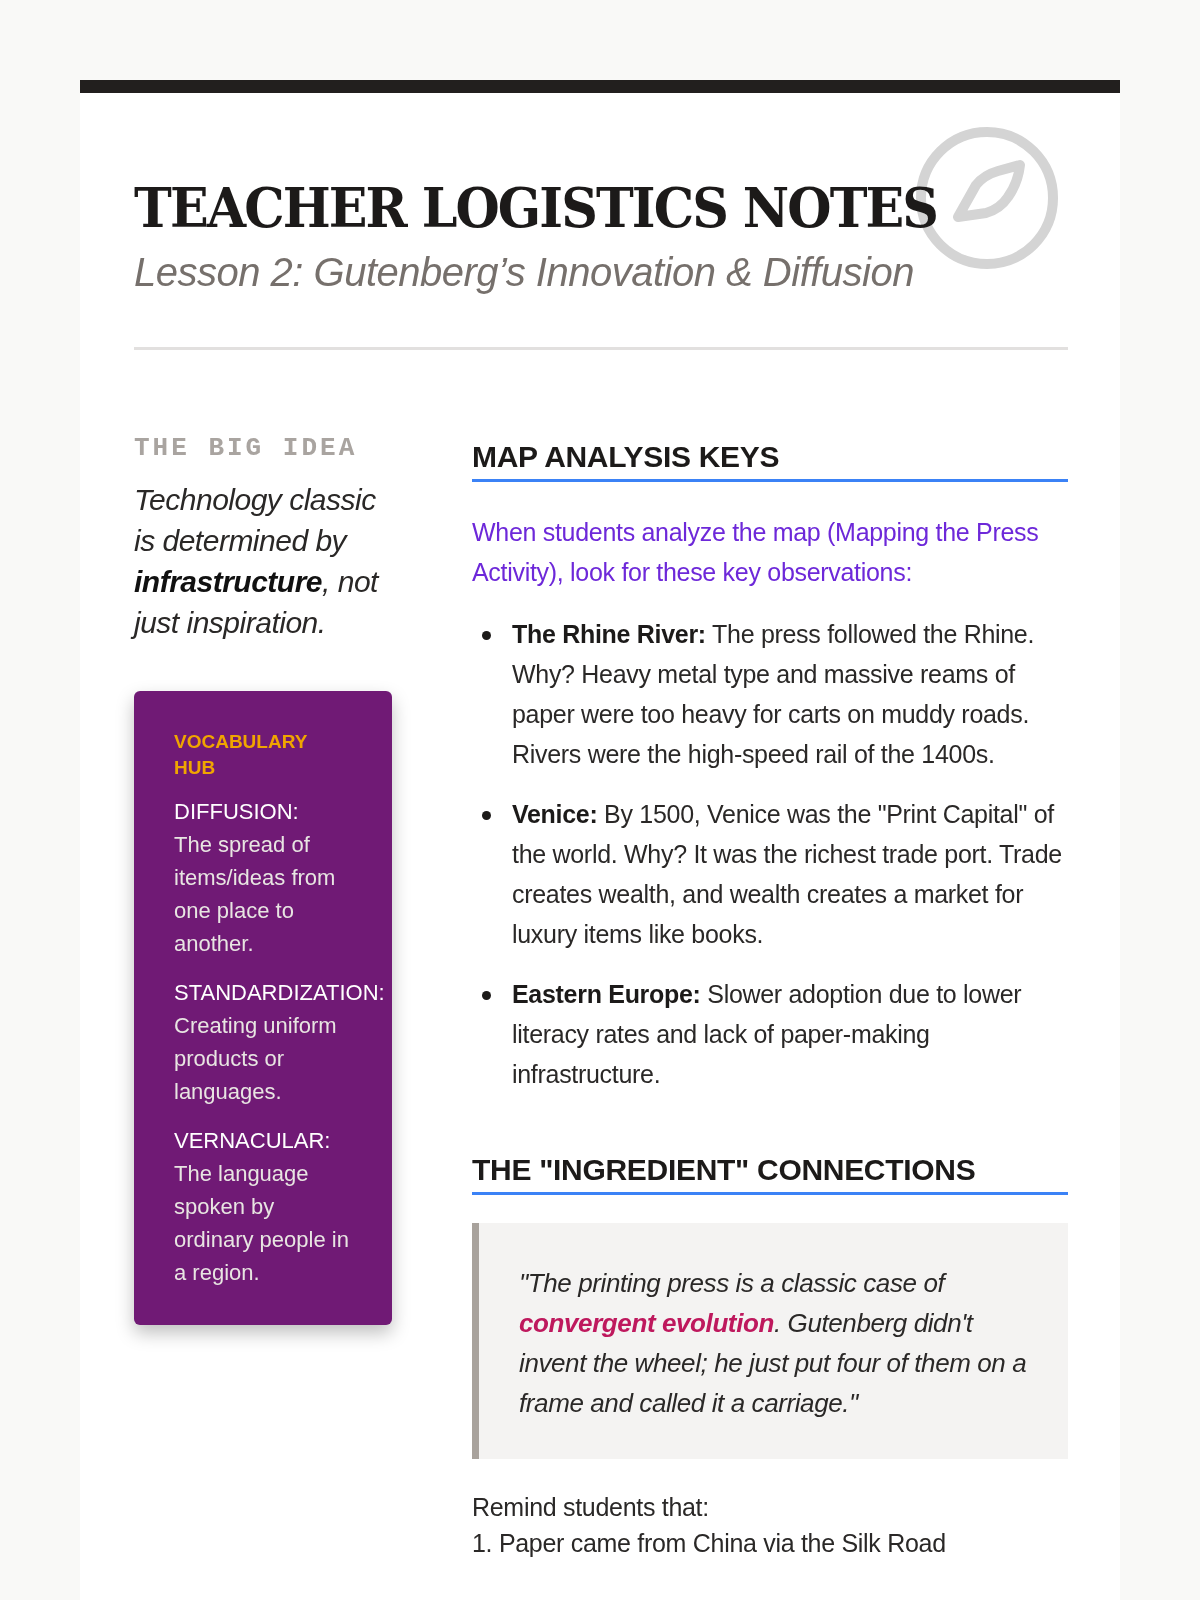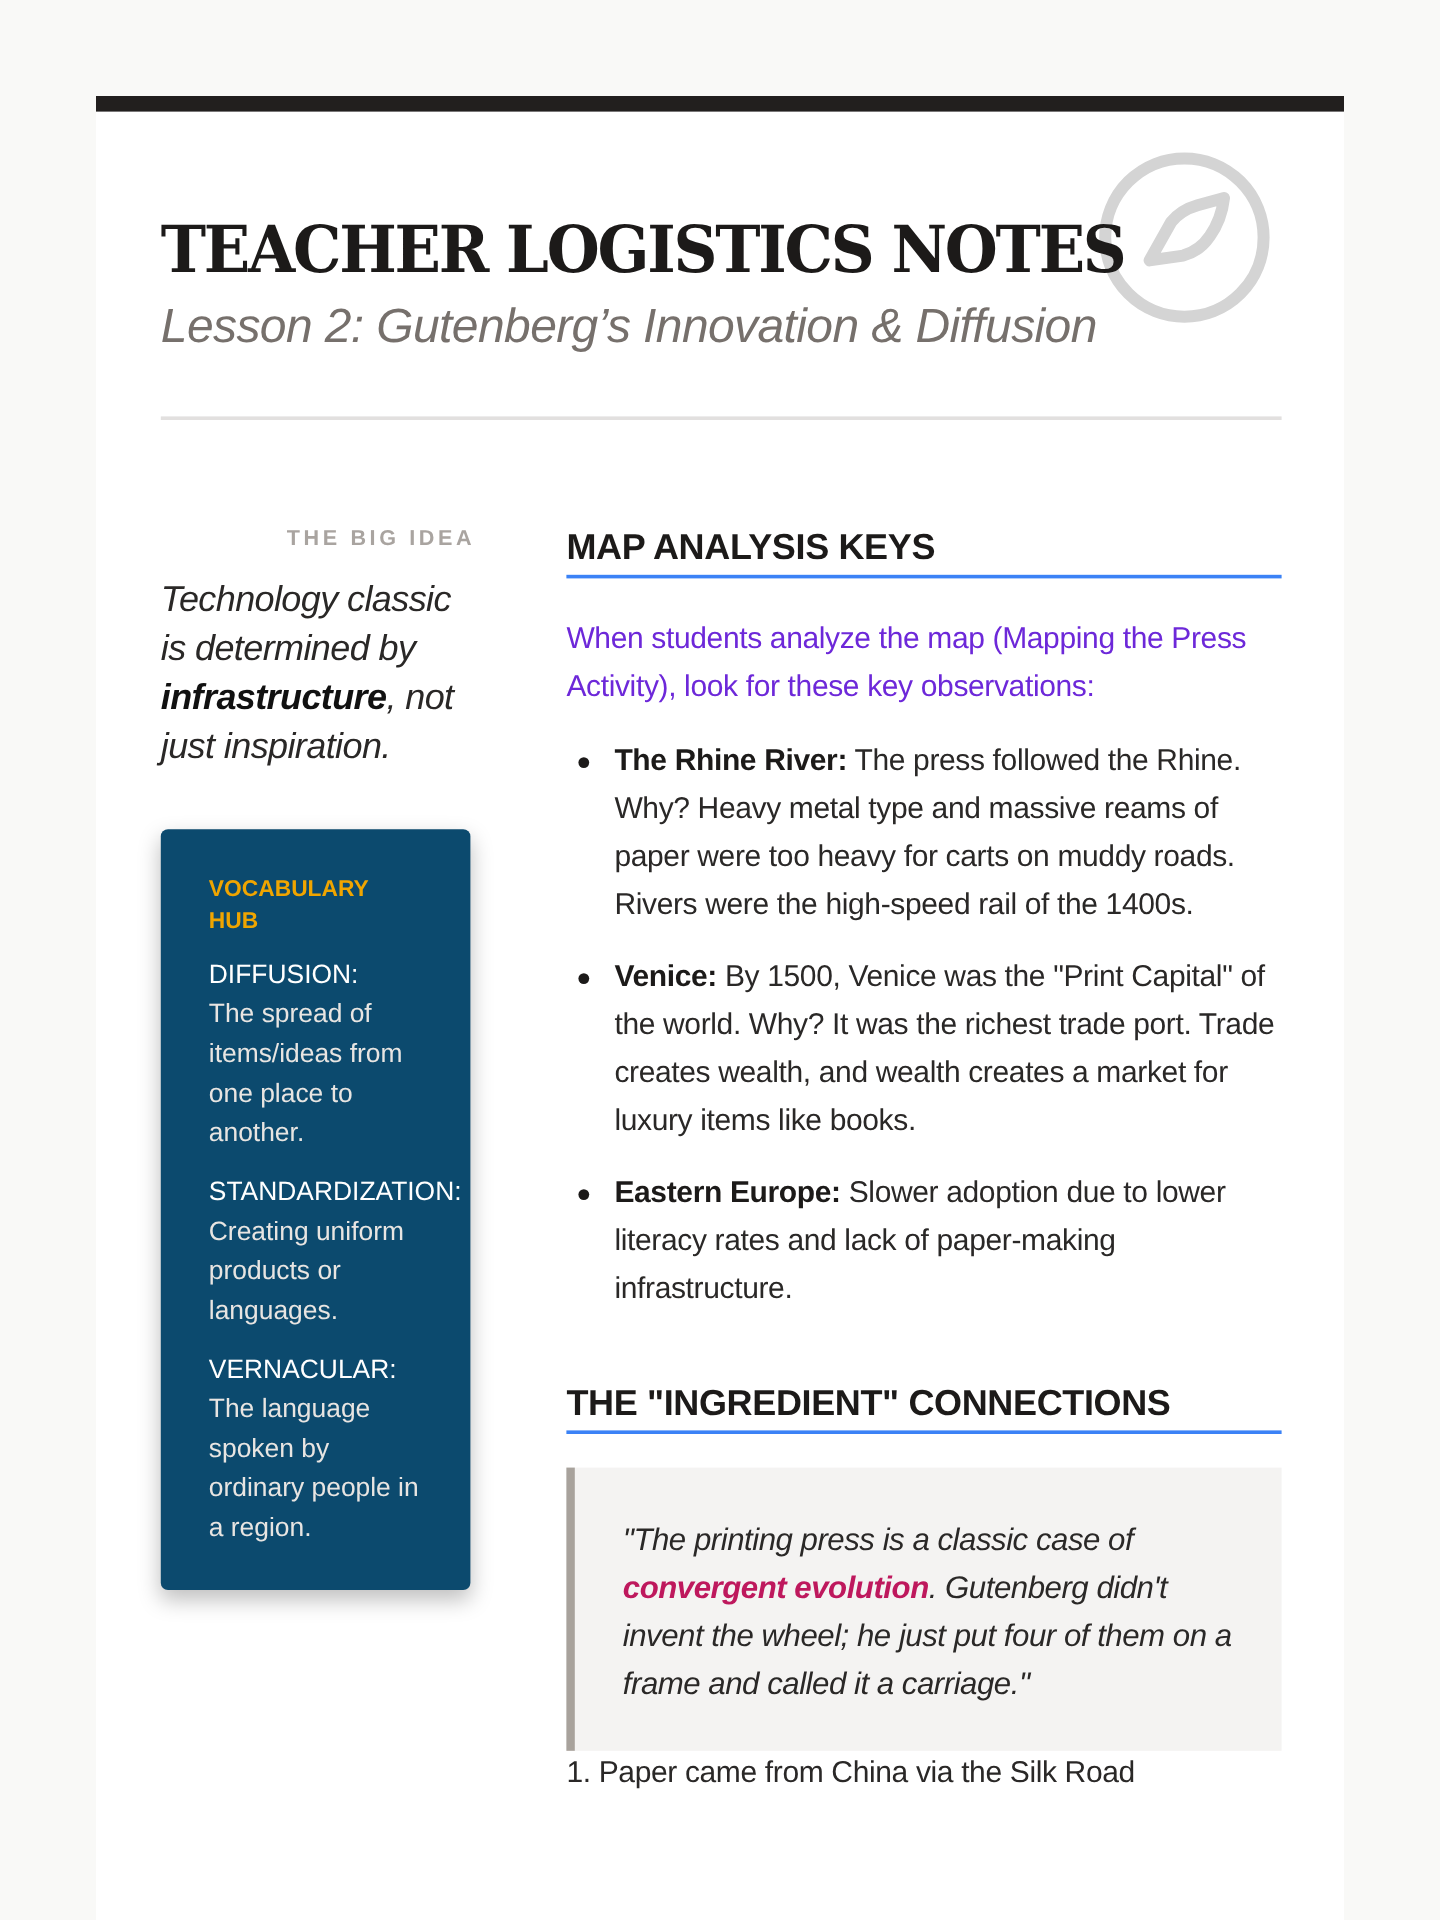--- a/index.html
+++ b/index.html
@@ -70,43 +70,42 @@
     height: 146px;
     z-index: 1;
   }
   .left-col {
     position: absolute;
     left: 54px;
     top: 340px;
     width: 262px;
   }
   .big-idea-label {
-    font-family: Liberation Sans, sans-serif;
-    font-weight: bold;
-    font-size: 18px;
+    font-family: Liberation Mono, monospace;
+    font-weight: bold;
+    font-size: 26px;
     letter-spacing: 3px;
     color: #a9a4a0;
     line-height: 30px;
-    text-align: right;
   }
   .big-idea-text {
     margin-top: 16px;
     font-style: italic;
     font-size: 30px;
     line-height: 41px;
     color: #2a2827;
     letter-spacing: -0.5px;
   }
   .big-idea-text b {
     font-weight: bold;
     color: #111;
   }
   .vocab {
     margin-top: 48px;
-    background: #0c4a6e;
+    background: #701a75;
     border-radius: 6px;
     padding: 38px 0 36px 40px;
     box-shadow: 0 8px 18px rgba(0,0,0,0.25);
     width: 258px;
     box-sizing: border-box;
     overflow: visible;
   }
   .vocab-title {
     font-weight: bold;
     font-size: 19px;
@@ -260,16 +259,17 @@
         <li>
           <span class="bullet"></span>
           <b>Eastern Europe:</b><span> Slower adoption due to lower literacy rates and lack of paper-making infrastructure.</span>
         </li>
       </ul>
     </section>
 
     <section class="section-2">
       <h2 class="section-heading">THE "INGREDIENT" CONNECTIONS</h2>
       <blockquote class="quote" style="margin-left:0;margin-right:0;margin-bottom:0;"><span>"The printing press is a classic case of </span><b>convergent evolution</b><span>. Gutenberg didn't invent the wheel; he just put four of them on a frame and called it a carriage."</span></blockquote>
+      <div class="remind">Remind students that:</div>
       <div class="remind" style="margin-top:0;">1. Paper came from China via the Silk Road</div>
     </section>
   </main>
 </div>
 
 </body></html>

